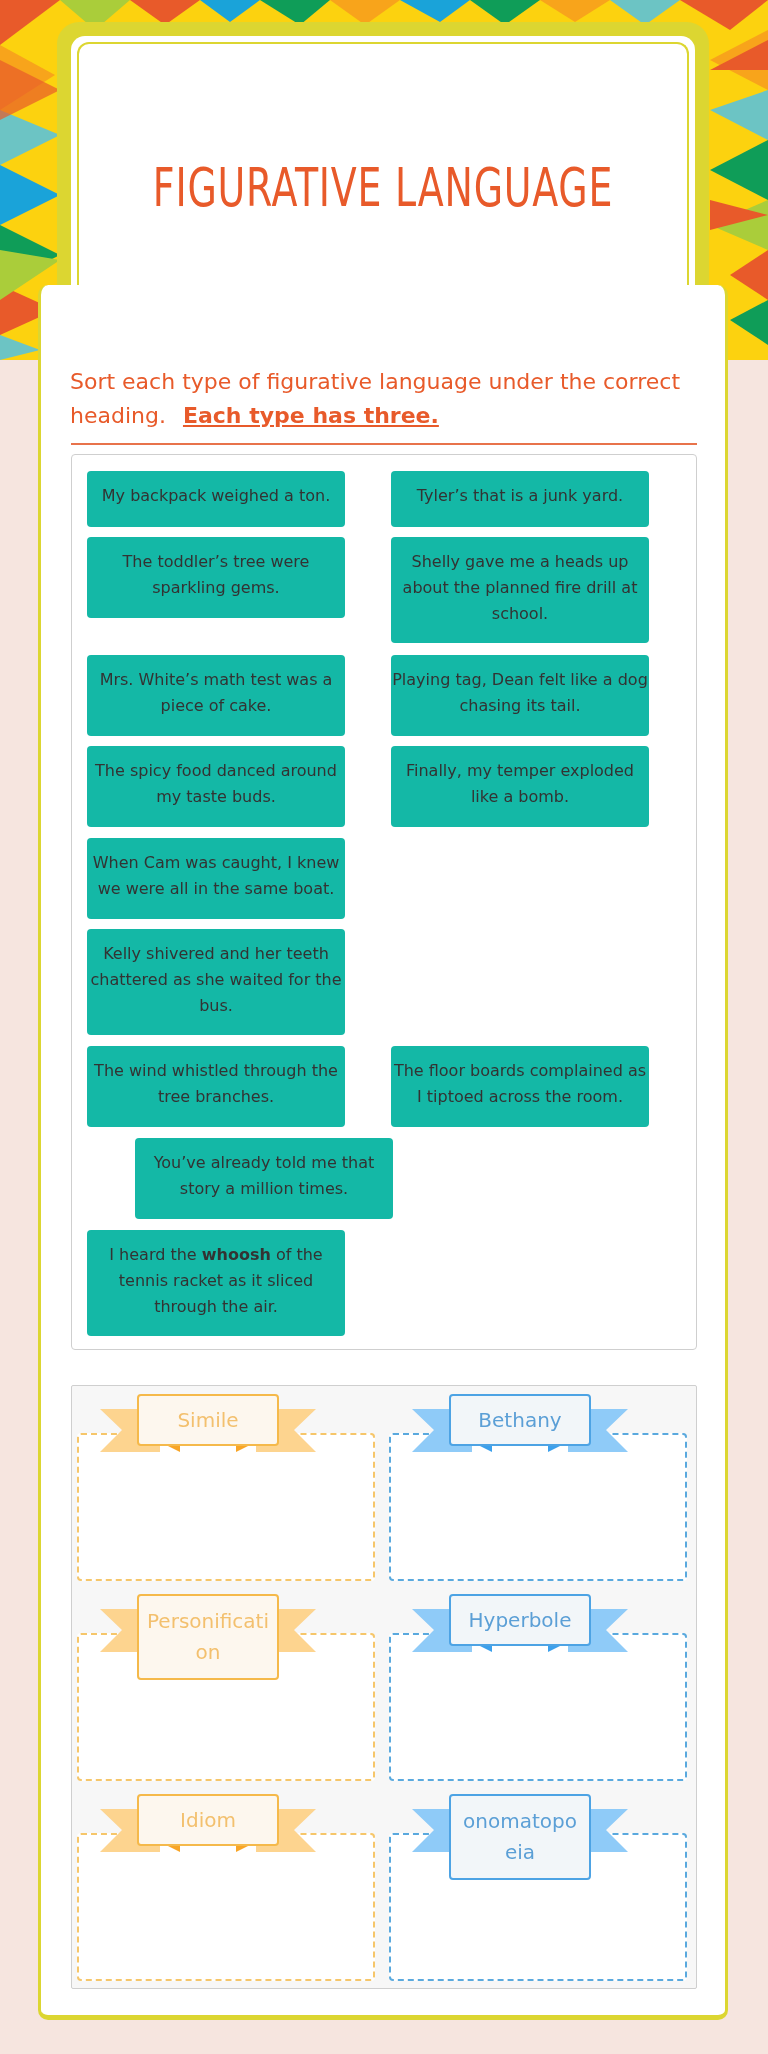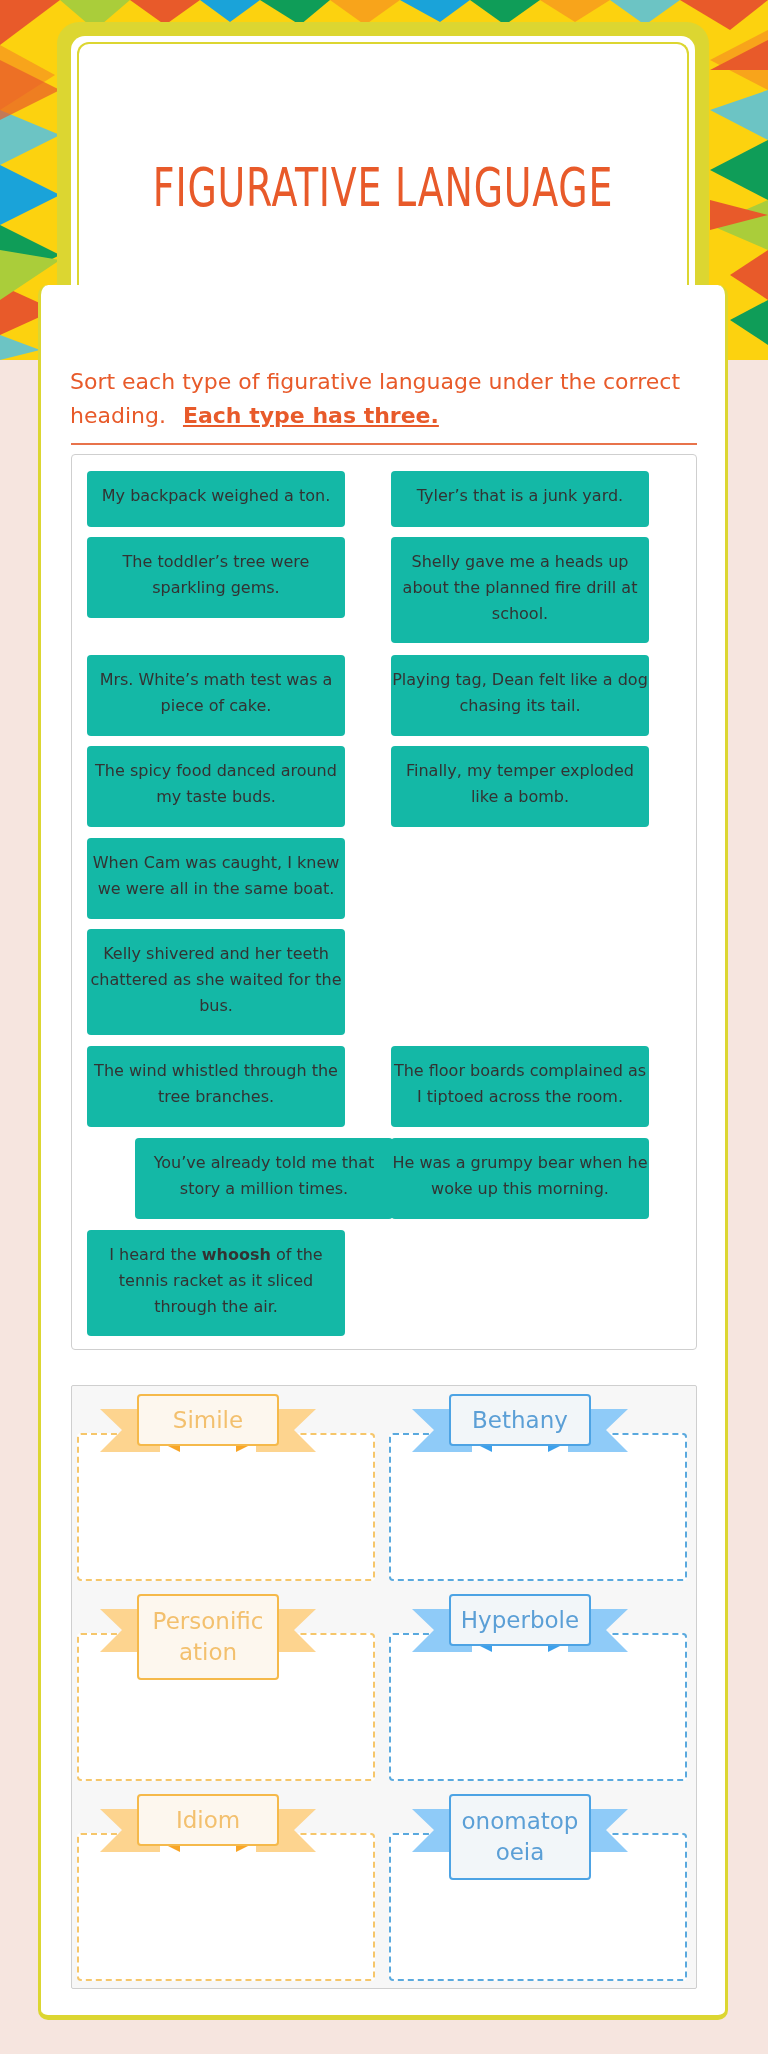--- a/index.html
+++ b/index.html
@@ -66,21 +66,21 @@
     background:#fff; border:2px dashed; border-radius:4px; box-sizing:border-box;
   }
   .cat.orange .drop { border-color:#f6c66a; }
   .cat.blue .drop { border-color:#5aa9de; }
   .ribbon { position:absolute; left:28px; top:8px; width:216px; height:58px; }
   .ribbon svg { position:absolute; left:0; top:0; }
   .label-box {
     position:absolute; left:60px; top:0; width:182px; min-height:52px;
     border:2px solid; border-radius:4px; box-sizing:border-box;
     display:flex; align-items:center; justify-content:center; text-align:center;
-    font-family:"DejaVu Sans", sans-serif; font-size:23px; line-height:31px;
+    font-family:"DejaVu Sans", sans-serif; font-size:20px; line-height:31px;
     padding:5px 8px; word-break:break-all;
   }
   .cat.orange .label-box { border-color:#f5b94a; background:#fdf7ee; color:#f3c06e; }
   .cat.blue .label-box { border-color:#4da3e4; background:#f2f6f9; color:#5b9fd6; }
 </style>
 </head>
 <body>
 
 <div class="banner-bg">
   <svg width="768" height="360" viewBox="0 0 768 360">
@@ -144,21 +144,20 @@
   <div class="card" style="left:319px;top:291px;height:81px;"><span>Finally, my temper exploded like a bomb.</span></div>
 
   <div class="card" style="left:15px;top:383px;height:81px;"><span>When Cam was caught, I knew we were all in the same boat.</span></div>
 
   <div class="card" style="left:15px;top:474px;height:106px;"><span>Kelly shivered and her teeth chattered as she waited for the bus.</span></div>
 
   <div class="card" style="left:15px;top:591px;height:81px;"><span>The wind whistled through the tree branches.</span></div>
   <div class="card" style="left:319px;top:591px;height:81px;"><span>The floor boards complained as I tiptoed across the room.</span></div>
 
   <div class="card" style="left:15px;top:683px;height:81px;margin-left:48px;"><span>You’ve already told me that story a million times.</span></div>
-  <div class="card" style="left:319px;top:683px;height:81px;"><span>He was a grumpy bear when he woke up this morning.</span></div>
 
   <div class="card" style="left:15px;top:775px;height:106px;">
     <span>I heard the </span><b>whoosh</b><span> of the tennis racket as it sliced through the air.</span>
   </div>
 </div>
 
 <div class="cats-box">
 
   <div class="cat orange" style="left:0;top:0;">
     <div class="drop"></div>

